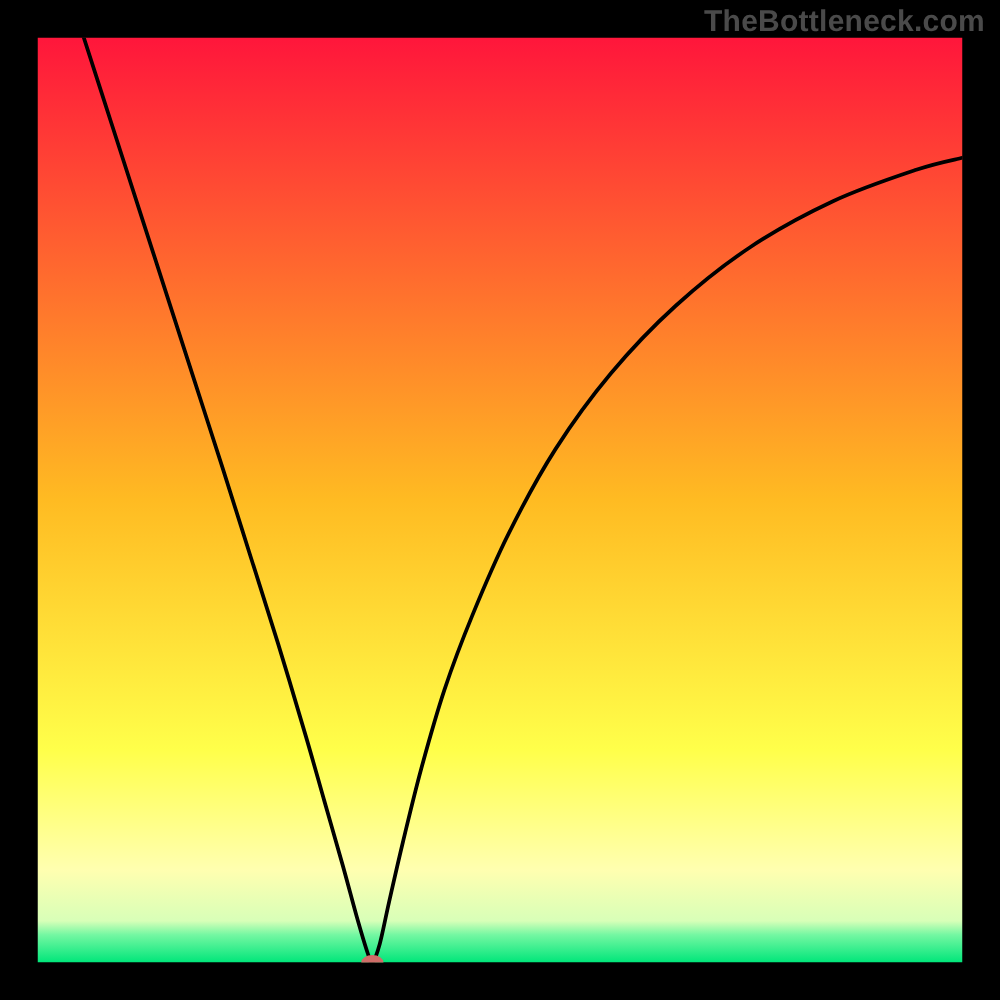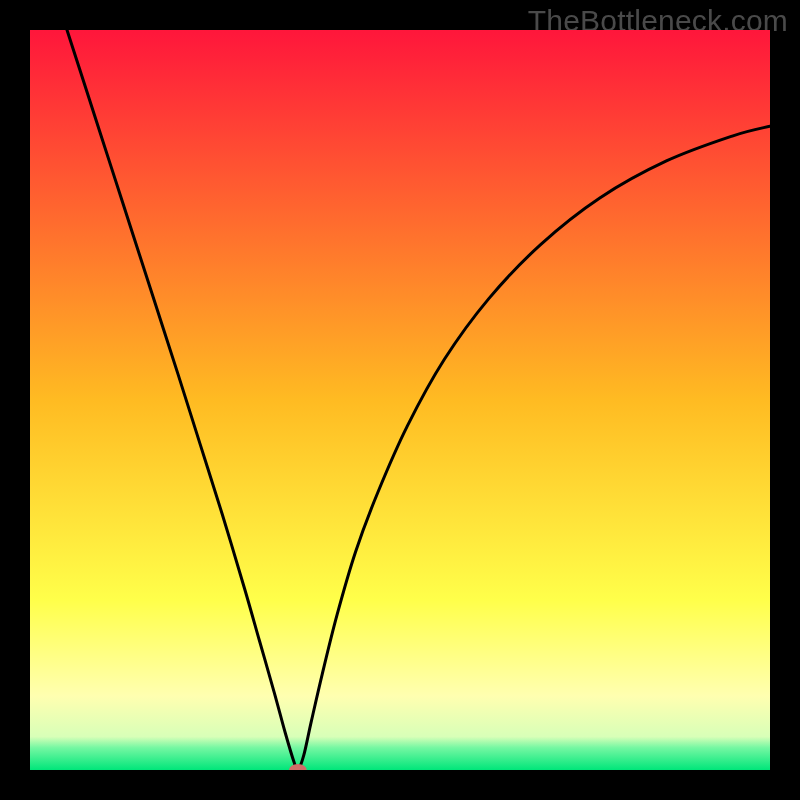--- a/index.html
+++ b/index.html
@@ -15,22 +15,22 @@
     position: relative;
     width: 800px;
     height: 800px;
     background: #000;
   }
   .watermark {
     position: absolute;
     top: 4px;
     right: 12px;
     color: #4a4a4a;
-    font-size: 30px;
-    font-weight: 400;
+    font-size: 24px;
+    font-weight: 700;
     letter-spacing: 0.2px;
     user-select: none;
   }
   svg {
     display: block;
   }
   
   .plot {
     position: absolute;
     left: 30px;

